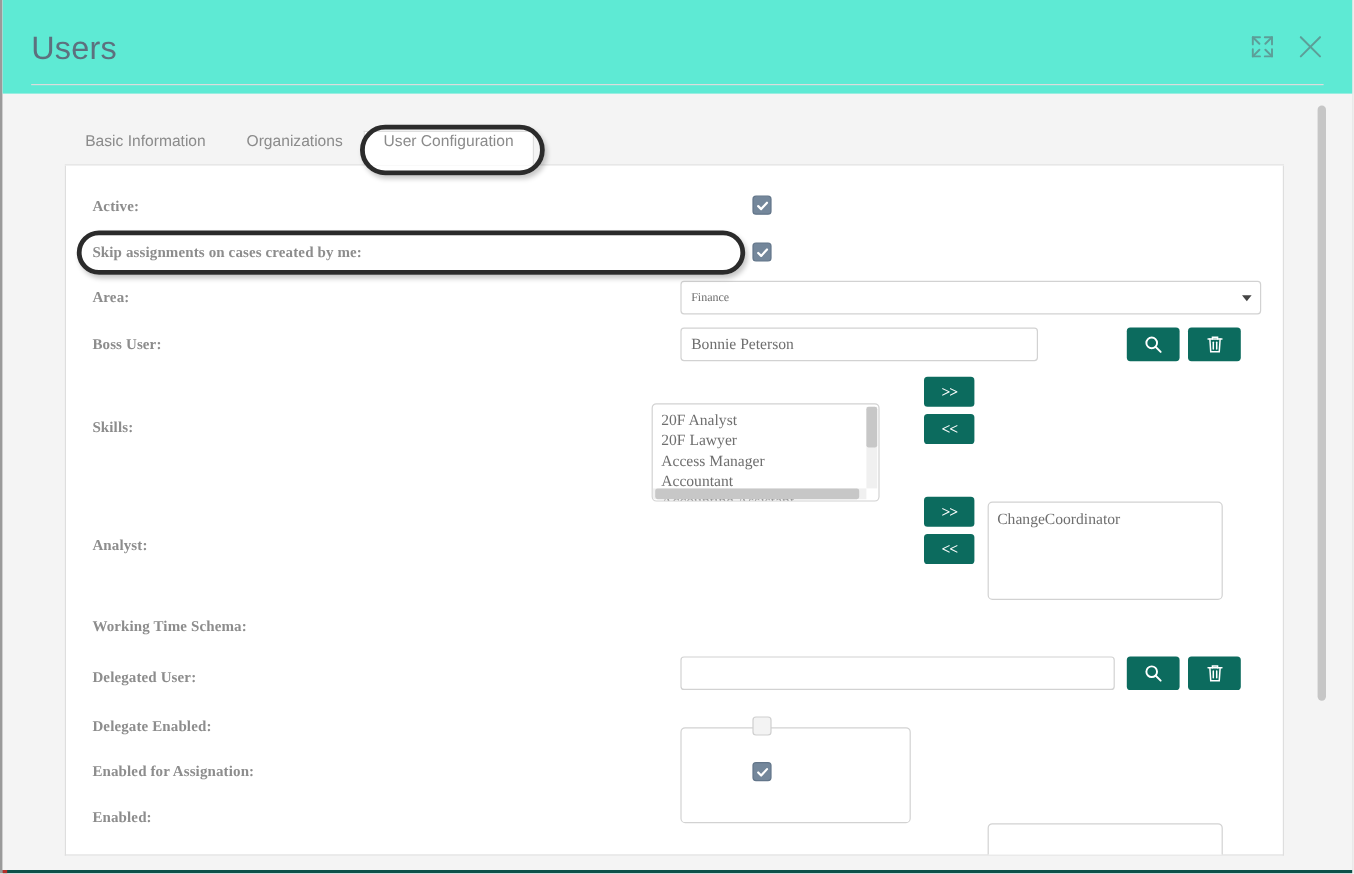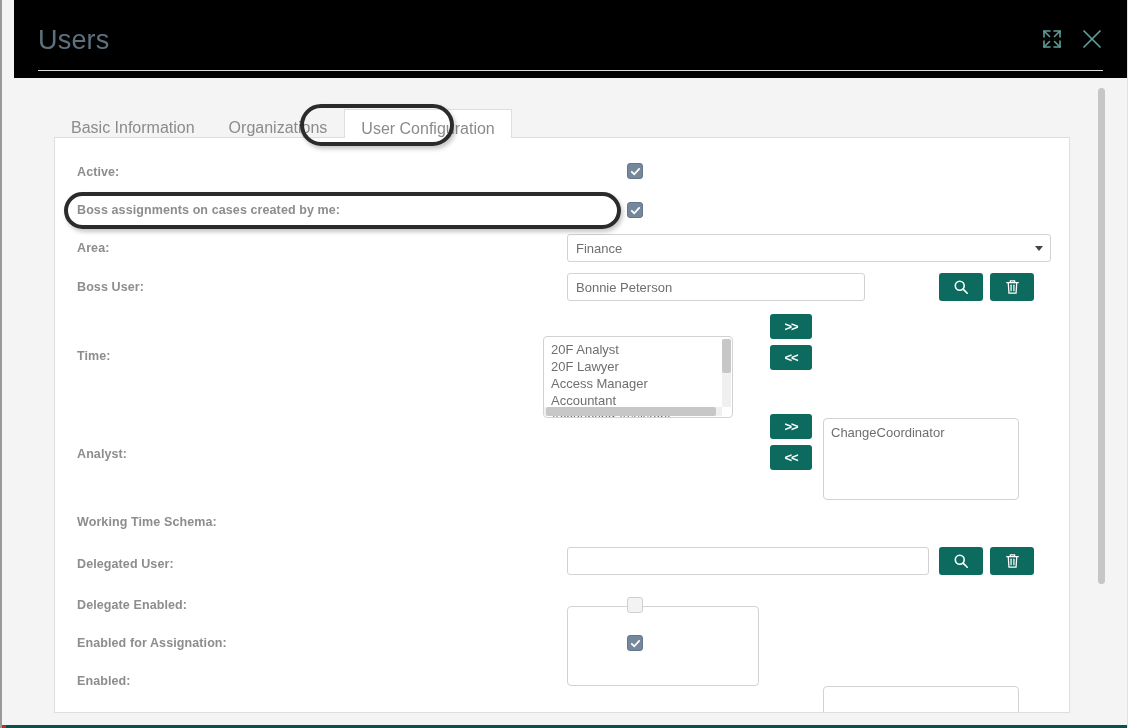--- a/index.html
+++ b/index.html
@@ -14,22 +14,22 @@
     position: relative;
     width: 1128px; height: 728px;
     background: #f4f4f4;
     border-left: 2px solid #9a9a9a;
     border-right: 1px solid #e2e2e2;
     overflow: hidden;
   }
 
   
   .header {
-    position: absolute; left: 12px; top: 0; right: 0; height: 78px;
-    background: #000000;
+    position: absolute; left: 0; top: 0; right: 0; height: 78px;
+    background: #5eead4;
     text-align: right;
   }
   .header-title {
     position: absolute; left: 24px; top: 24px;
     font-size: 27px; color: #5d707e; font-weight: 400;
     letter-spacing: .2px; line-height: 32px;
   }
   .header-icons {
     position: absolute; right: 22px; top: 26px;
     display: flex; gap: 14px; align-items: center;
@@ -43,42 +43,43 @@
 
   
   .tabstrip {
     position: absolute; left: 52px; top: 110px; width: 1016px; height: 28px;
     border-bottom: 1px solid #dedede;
     background: transparent;
     display: flex; align-items: flex-end;
   }
   .tab {
     height: 28px; padding: 0 16px;
-    display: flex; align-items: flex-end;
-    font-size: 16px; color: #8b8b8b;
+    display: flex; align-items: flex-start;
+    font-size: 13px; color: #8b8b8b;
     background: transparent; border: 1px solid transparent;
     border-bottom: none; cursor: pointer;
     white-space: nowrap;
   }
   .tab.active {
     background: #ffffff;
     border-color: #dedede;
     color: #8b8b8b;
     position: relative; z-index: 2;
     margin-bottom: -1px; height: 29px;
   }
 
   
   .panel {
     position: absolute; left: 52px; top: 138px;
     width: 1016px; height: 575px;
     background: #ffffff;
     border: 1px solid #dedede;
     border-top: none;
     overflow: hidden;
+    font-family: Liberation Serif, serif;
   }
   .lbl {
     position: absolute; left: 22px;
     font-size: 12.5px; font-weight: bold; color: #8d8d8d;
     white-space: nowrap; letter-spacing: .1px;
   }
   .ctl { position: absolute; }
 
   
   .cbx {
@@ -90,21 +91,21 @@
   }
   .cbx.off {
     background: #f3f3f3; border: 1px solid #cfcfcf;
   }
   .cbx svg { display: block; }
 
   
   .sel {
     height: 28px; border: 1px solid #d2d2d2; border-radius: 3px;
     background: #fff; display: flex; align-items: center;
-    padding: 0 22px 0 8px; font-size: 13px; color: #6f6f6f;
+    padding: 0 22px 0 8px; font-size: 10px; color: #6f6f6f;
     position: relative; cursor: pointer;
   }
   .sel .caret {
     position: absolute; right: 7px; top: 50%; margin-top: -2px;
     width: 0; height: 0;
     border-left: 4px solid transparent;
     border-right: 4px solid transparent;
     border-top: 5px solid #444;
   }
 
@@ -227,21 +228,21 @@
 
     <div class="lbl" style="top:27px">Active:</div>
     <div class="ctl" style="left:572px; top:25px">
       <div class="cbx">
         <svg width="11" height="11" viewBox="0 0 12 12" fill="none" stroke="#ffffff" stroke-width="2" stroke-linecap="round" stroke-linejoin="round">
             <polyline points="2,6.3 4.7,9 10,3.2"></polyline>
           </svg>
       </div>
     </div>
 
-    <div class="lbl" style="top:65px">Boss assignments on cases created by me:</div>
+    <div class="lbl" style="top:65px">Skip assignments on cases created by me:</div>
     <div class="ctl" style="left:572px; top:64px">
       <div class="cbx">
         <svg width="11" height="11" viewBox="0 0 12 12" fill="none" stroke="#ffffff" stroke-width="2" stroke-linecap="round" stroke-linejoin="round">
             <polyline points="2,6.3 4.7,9 10,3.2"></polyline>
           </svg>
       </div>
     </div>
 
     <div class="lbl" style="top:103px">Area:</div>
     <div class="ctl sel" style="left:512px; top:96px; width:484px">
@@ -262,21 +263,21 @@
     <div class="ctl tbtn icon" style="left:935px; top:135px">
       <svg width="15" height="16" viewBox="0 0 16 18" fill="none" stroke="#ffffff" stroke-width="1.4" stroke-linecap="round">
         <line x1="1.5" y1="4" x2="14.5" y2="4"></line>
         <path d="M3.2 4 L4 16 L12 16 L12.8 4"></path>
         <path d="M5.6 4 L5.6 2.2 L10.4 2.2 L10.4 4"></path>
         <line x1="6.4" y1="7" x2="6.4" y2="13.2"></line>
           <line x1="9.6" y1="7" x2="9.6" y2="13.2"></line>
       </svg>
     </div>
 
-    <div class="lbl" style="top:211px">Time:</div>
+    <div class="lbl" style="top:211px">Skills:</div>
     <div class="ctl lbox" style="left:488px; top:170px; width:190px; height:82px">
       <div class="items">
         <div class="it">20F Analyst</div>
         <div class="it">20F Lawyer</div>
         <div class="it">Access Manager</div>
         <div class="it">Accountant</div>
         <div class="it">Accounting Assistant</div>
       </div>
       <div class="vtrack"></div>
       <div class="vbar"></div>

